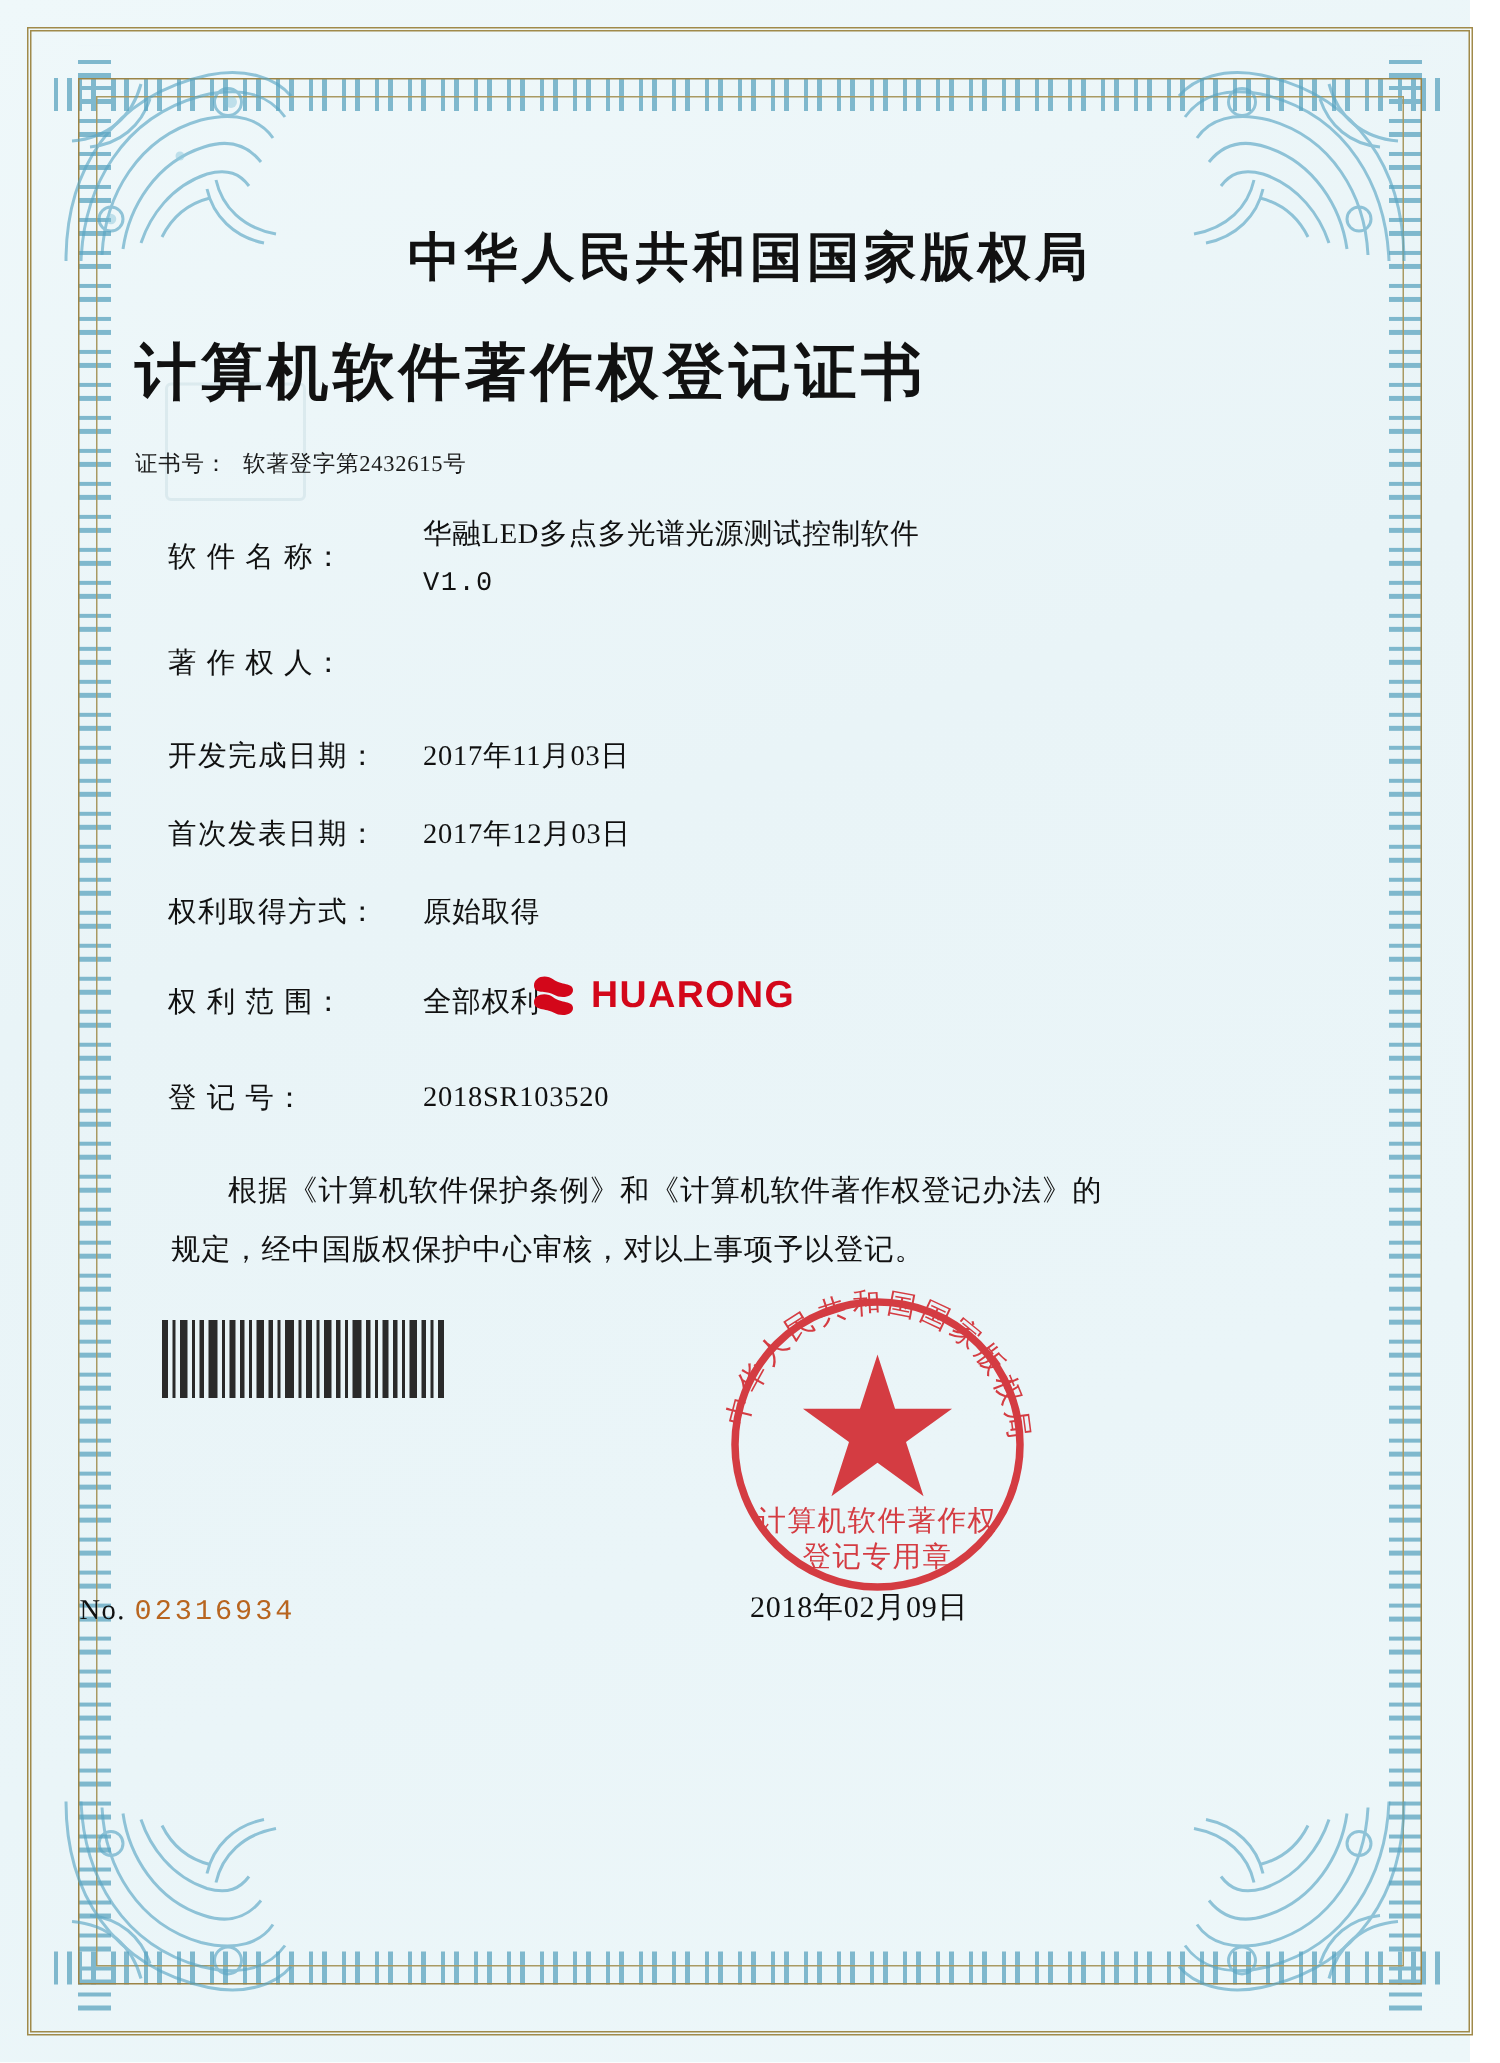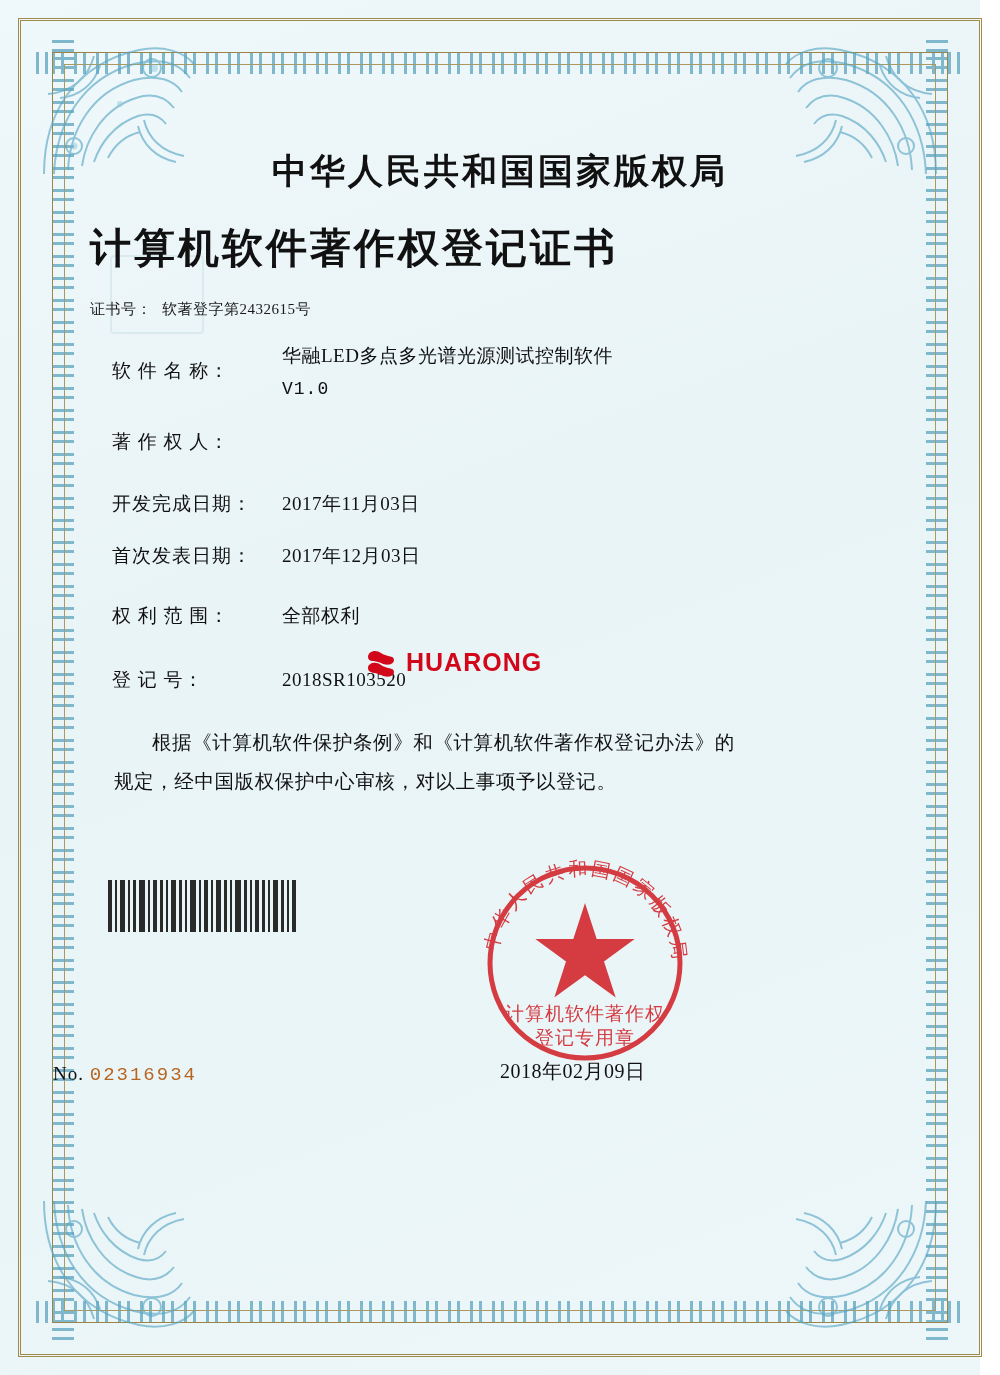--- a/index.html
+++ b/index.html
@@ -160,24 +160,24 @@
     font-size: 19.5px;
     line-height: 2.0;
     color: #111;
     letter-spacing: 0.6px;
   }
   .statement .indent { display: block; text-indent: 38px; }
 
   
   .logo {
     position: absolute;
-    left: 364px;
+    left: 352px;
     top: 648px;
     display: flex;
-    align-items: flex-start;
+    align-items: center;
     gap: 8px;
   }
   .logo .mark {
     width: 34px; height: 30px;
     position: relative;
   }
   .logo .mark svg { display: block; }
   .logo .word {
     font-family: "Liberation Sans", sans-serif;
     font-weight: bold;
@@ -354,20 +354,24 @@
       <div class="row gap-top">
         <div class="label">开发完成日期：</div>
         <div class="value">2017年11月03日</div>
       </div>
 
       <div class="row" style="margin-top:26px">
         <div class="label">首次发表日期：</div>
         <div class="value">2017年12月03日</div>
       </div>
 
+      <div class="row" style="margin-top:26px">
+        <div class="label">权利取得方式：</div>
+        <div class="value">原始取得</div>
+      </div>
 
       <div class="row" style="margin-top:34px">
         <div class="label">权 利 范 围：</div>
         <div class="value">全部权利</div>
       </div>
 
       <div class="row" style="margin-top:38px">
         <div class="label">登 记 号：</div>
         <div class="value mono">2018SR103520</div>
       </div>

